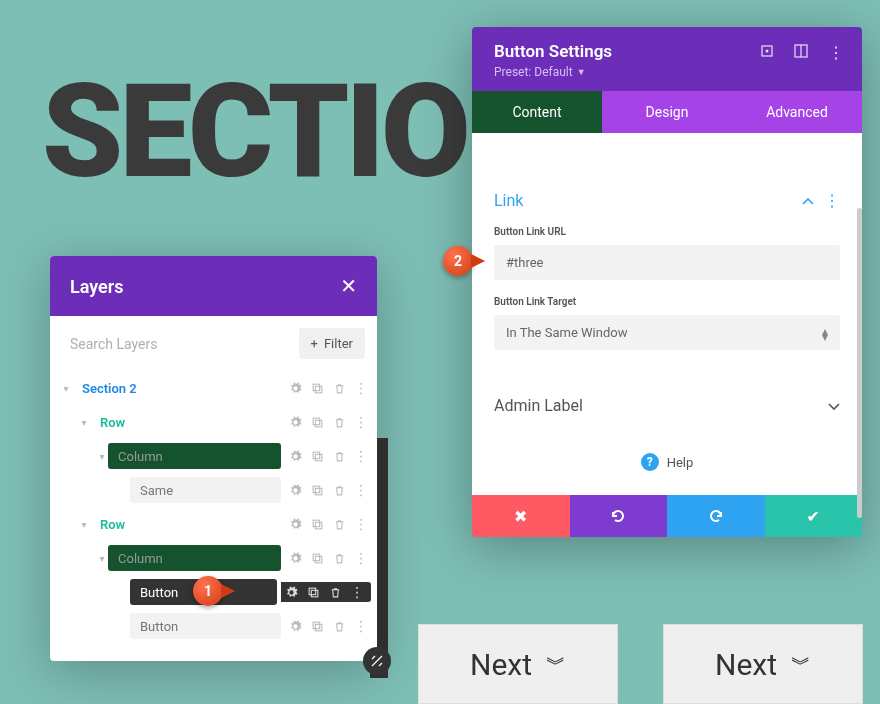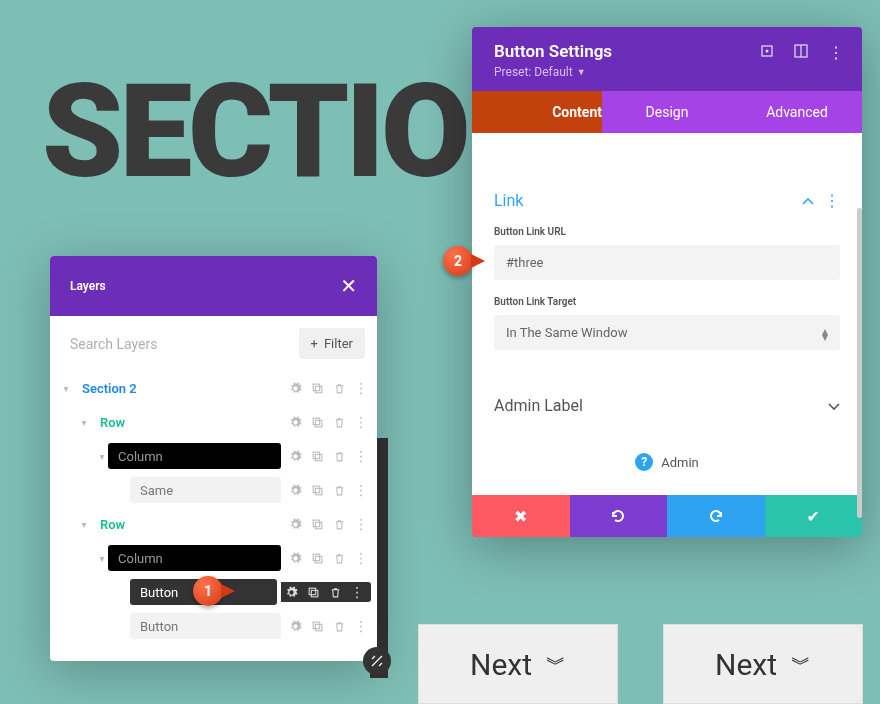--- a/index.html
+++ b/index.html
@@ -3,33 +3,33 @@
 <meta charset="utf-8">
 <style>
   * { box-sizing: border-box; margin: 0; padding: 0; font-family: -apple-system, BlinkMacSystemFont, "Segoe UI", Roboto, Helvetica, Arial, sans-serif; }
   body { background: #7dbeb5; width: 880px; height: 704px; position: relative; overflow: hidden; }
   
   .bg-title { position: absolute; top: 55px; left: 42px; font-size: 130px; font-weight: 900; letter-spacing: -4px; color: #3a3a3a; }
 
   
   .layers-panel { position: absolute; top: 256px; left: 50px; width: 327px; background: #fff; border-radius: 4px; box-shadow: 0 10px 50px rgba(0,0,0,.25); }
   .layers-header { background: #6c2eb9; color: #fff; display: flex; align-items: center; justify-content: space-between; padding: 18px 20px; border-radius: 4px 4px 0 0; }
-  .layers-header h2 { font-size: 12px; font-weight: 600; }
+  .layers-header h2 { font-size: 18px; font-weight: 600; }
   .layers-header .close { font-size: 20px; cursor: pointer; }
   .search-row { display: flex; align-items: center; padding: 12px 12px 12px 20px; gap: 8px; }
   .search-input { flex: 1; border: none; outline: none; font-size: 14px; color: #333; background: transparent; }
   .search-input::placeholder { color: #b0b0b0; }
   .filter-btn { display: flex; align-items: center; gap: 6px; background: #f0f0f0; border: none; padding: 8px 12px; border-radius: 3px; font-size: 13px; color: #555; cursor: pointer; }
   .tree { padding: 0 6px 18px 6px; }
   .tree-row { display: flex; align-items: center; height: 34px; font-size: 13px; position: relative; }
   .caret { width: 12px; text-align: center; color: #bbb; font-size: 10px; cursor: pointer; }
   .label-pill { padding: 0 10px; height: 26px; display: flex; align-items: center; border-radius: 3px; flex: 1; margin-right: 4px; }
   .pill-section { color: #1e88e5; font-weight: 600; }
   .pill-row { color: #1bbc9b; font-weight: 600; }
-  .pill-column { background: #000000; color: #999; }
+  .pill-column { background: #14532d; color: #999; }
   .pill-module { background: #f2f2f2; color: #777; }
   .pill-selected { background: #333; color: #fff; }
   .row-actions { display: flex; gap: 2px; }
   .row-actions .ic { width: 20px; height: 20px; display: flex; align-items: center; justify-content: center; color: #bbb; font-size: 13px; cursor: pointer; }
   .pill-selected + .row-actions .ic,
   .row-actions.dark .ic { color: #ddd; }
   .row-actions.selbg { background:#333; border-radius:0 3px 3px 0; padding-right:4px;}
   .indent-0 { padding-left: 4px; }
   .indent-1 { padding-left: 22px; }
   .indent-2 { padding-left: 40px; }
@@ -39,21 +39,21 @@
   
   .settings-panel { position: absolute; top: 27px; left: 472px; width: 390px; background: #fff; border-radius: 12px; box-shadow: 0 10px 50px rgba(0,0,0,.3); display:flex; flex-direction:column;}
   .settings-header { background: #6c2eb9; color:#fff; padding: 14px 18px 12px 22px; border-radius:4px 4px 0 0; }
   .settings-header-top { display:flex; justify-content:space-between; align-items:center; }
   .settings-header h2 { font-size: 17px; font-weight:600; }
   .header-icons { display:flex; gap:18px; align-items:center; }
   .header-icons .hi { width:16px; height:16px; opacity:.85; cursor:pointer; }
   .preset { font-size:12px; color: #d4bff2; margin-top:4px; display:flex; align-items:center; gap:4px; }
   .tabs { display:flex; background:#a543e6; }
   .tab { flex:1; text-align:center; padding:13px 0; font-size:14px; color:#fff; cursor:pointer; }
-  .tab.active { background:#c2410c; font-weight:700;text-align:right; }
+  .tab.active { background:#14532d; font-weight:400; }
   .settings-body { padding: 18px 22px 10px 22px; flex:1; position:relative;}
   .section-hdr { display:flex; align-items:center; justify-content:space-between; margin: 40px 0 14px 0; }
   .section-hdr:first-child { margin-top:8px;}
   .section-hdr .title { font-size:16px; color:#2ea3f2; }
   .section-hdr.collapsed .title { color:#666; }
   .section-hdr .sicons { display:flex; gap:10px; align-items:center; color:#2ea3f2; }
   .section-hdr.collapsed .sicons { color:#666; }
   .field-label { font-size:10px; font-weight:600; color:#555; margin:16px 0 8px; }
   .text-input { width:100%; background:#f3f3f3; border:none; padding:10px 12px; font-size:13px; color:#666; border-radius:3px; }
   .select-box { width:100%; background:#f3f3f3; border:none; padding:10px 12px; font-size:13px; color:#666; border-radius:3px; display:flex; justify-content:space-between; align-items:flex-end; cursor:pointer;}
@@ -357,21 +357,21 @@
       <span class="title" style="color:#555;">Admin Label</span>
       <span class="sicons" style="color:#555;">
         <span><svg width="12" height="8" viewBox="0 0 12 8">
               <path d="M1 1 L6 6 L11 1" fill="none" stroke="#555" stroke-width="1.6"></path>
             </svg></span>
       </span>
     </div>
 
     <div class="help-row">
       <span class="q">?</span>
-      <span>Admin</span>
+      <span>Help</span>
     </div>
   </div>
   <div class="action-bar">
     <div class="ab ab-cancel">✖</div>
     <div class="ab ab-undo">
         <svg width="18" height="18" viewBox="0 0 18 18">
           <path d="M4 9 a5 5 0 1 1 2 4" fill="none" stroke="#fff" stroke-width="2"></path>
           <path d="M4 5 L4 9 L8 9" fill="none" stroke="#fff" stroke-width="2"></path>
         </svg>
       </div>

